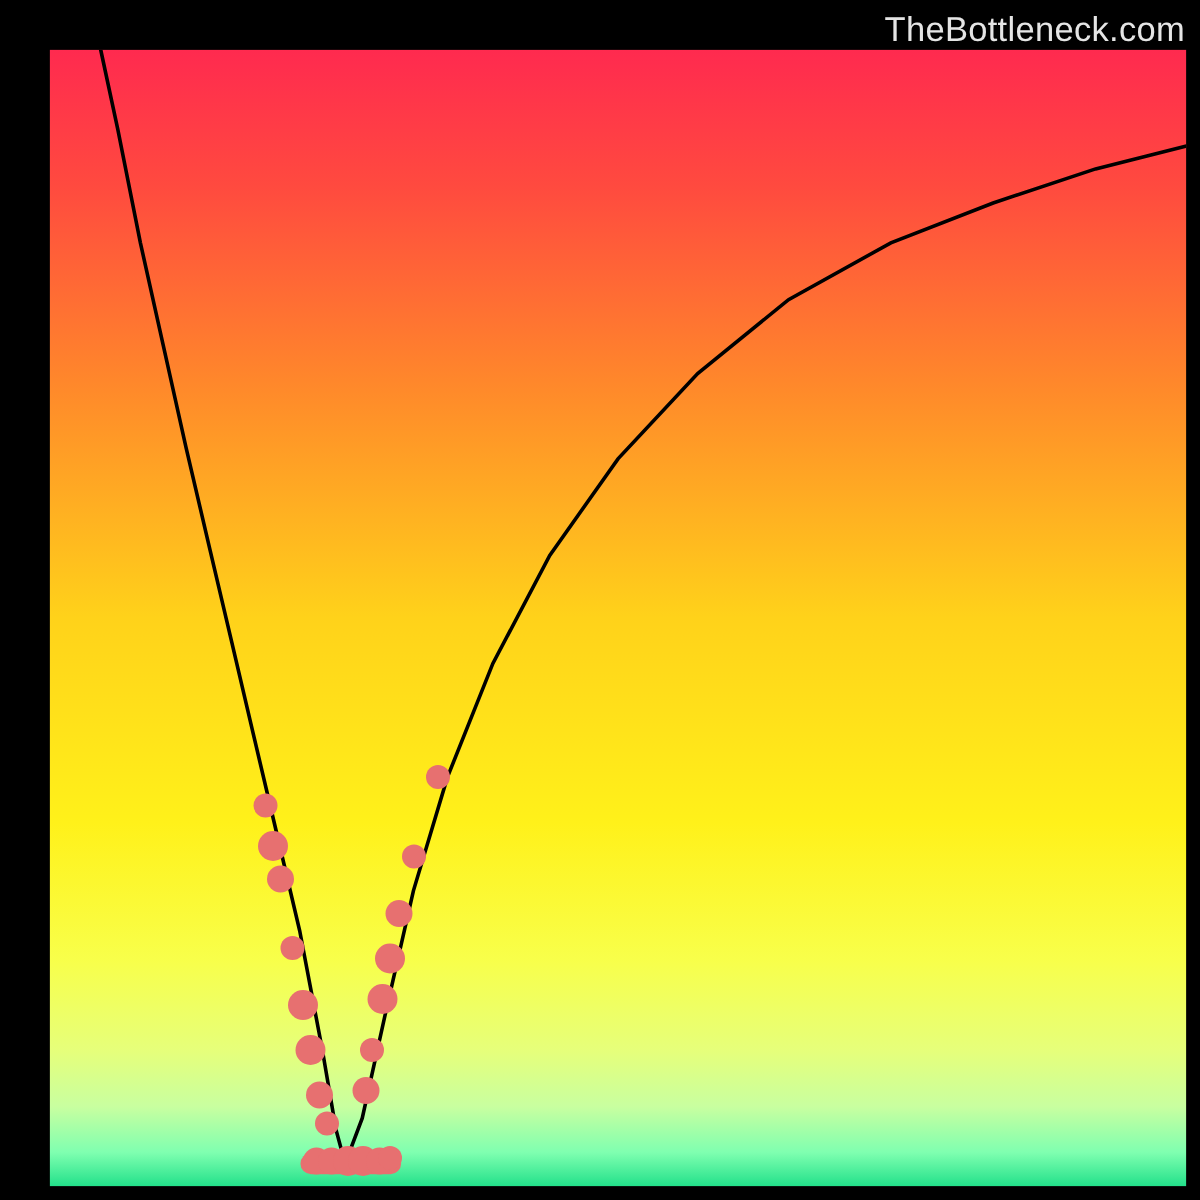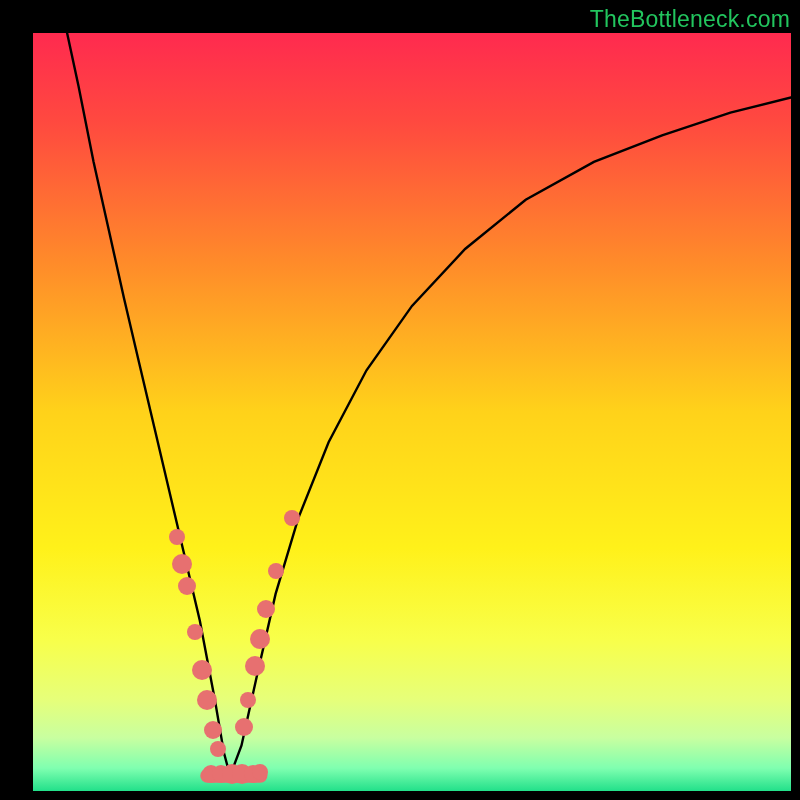--- a/index.html
+++ b/index.html
@@ -31,21 +31,21 @@
   }
   svg.curve {
     position: absolute;
     left: 0; top: 0;
     width: 758px; height: 758px;
   }
   .watermark {
     position: absolute;
     top: 6px;
     right: 10px;
-    color: #22c55e;
+    color: #e5e5e5;
     font-size: 23px;
     letter-spacing: 0.2px;
     font-weight: 400;
   }
   .dot {
     position: absolute;
     border-radius: 50%;
     background: #e77070;
     transform: translate(-50%, -50%);
   }

